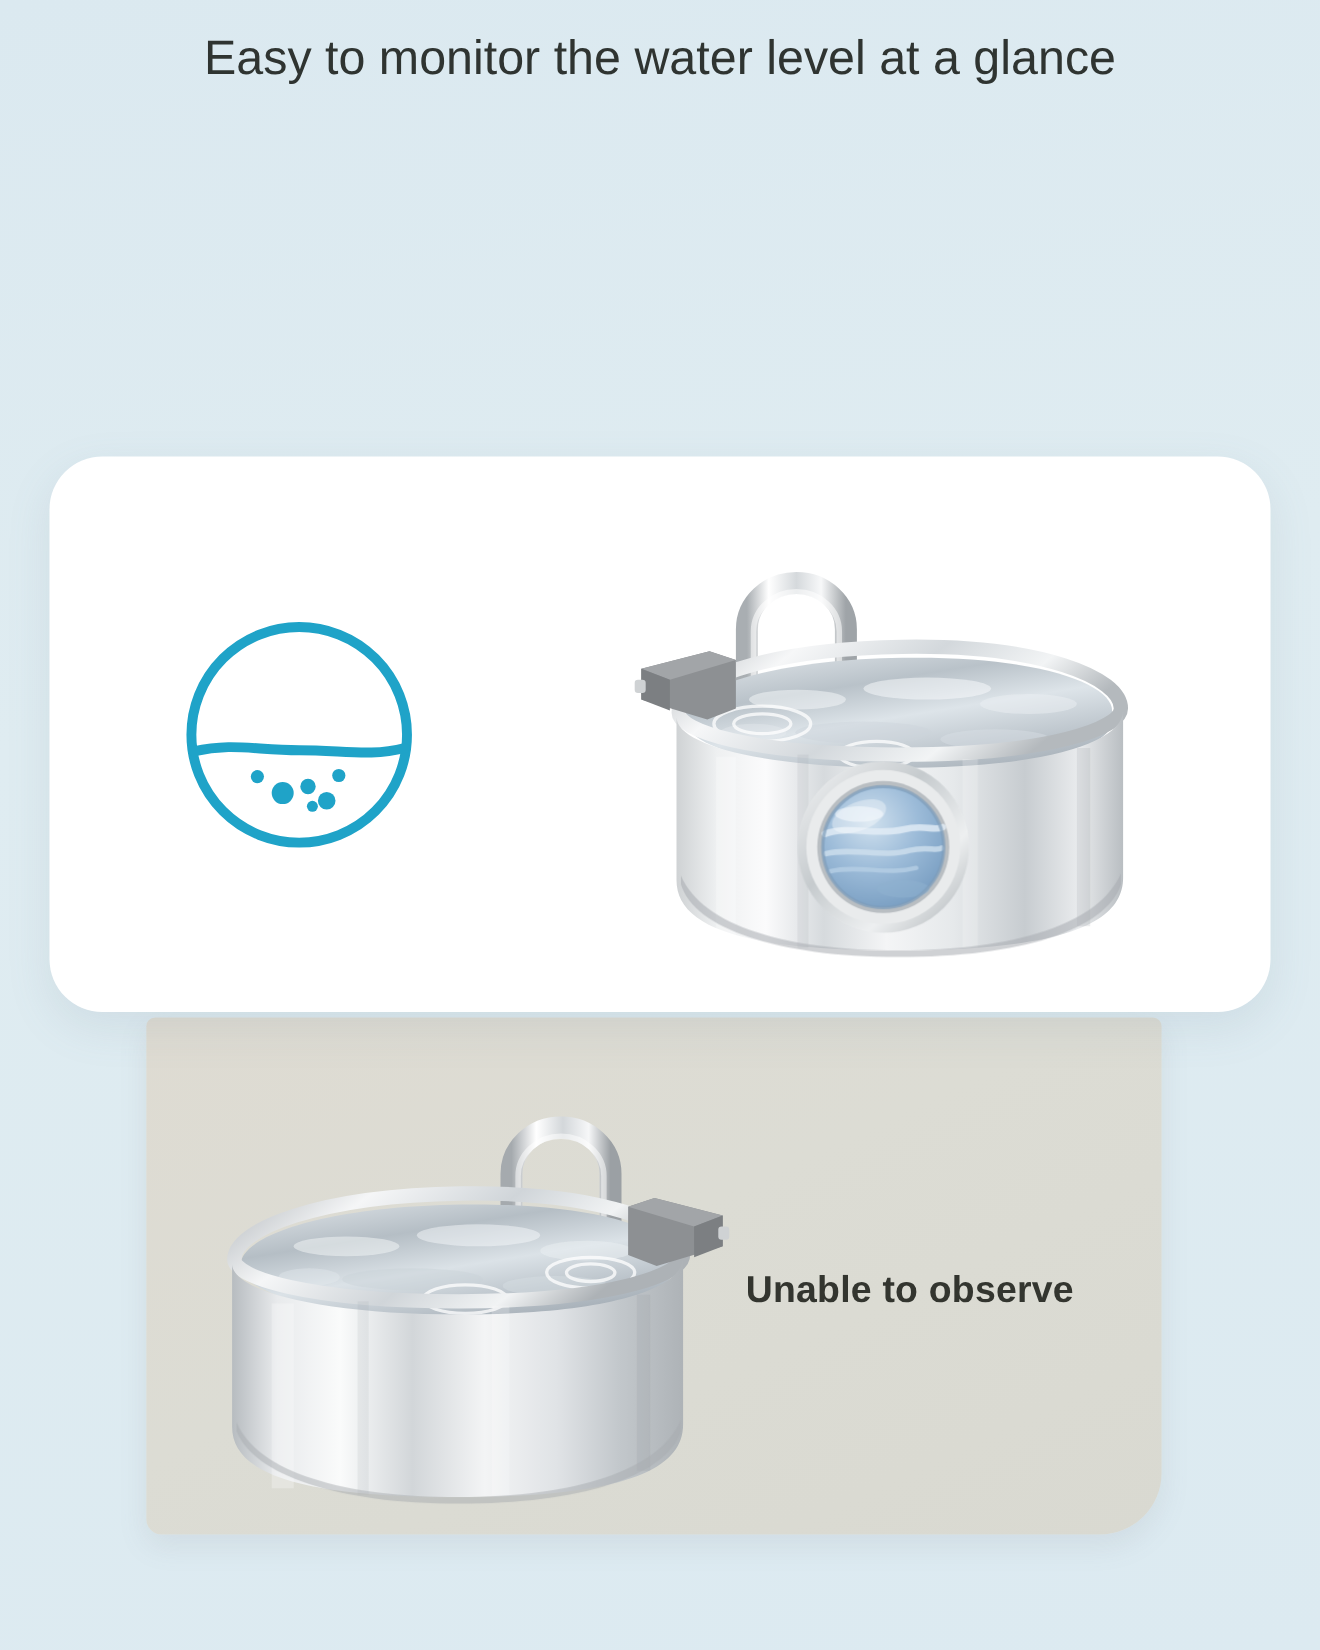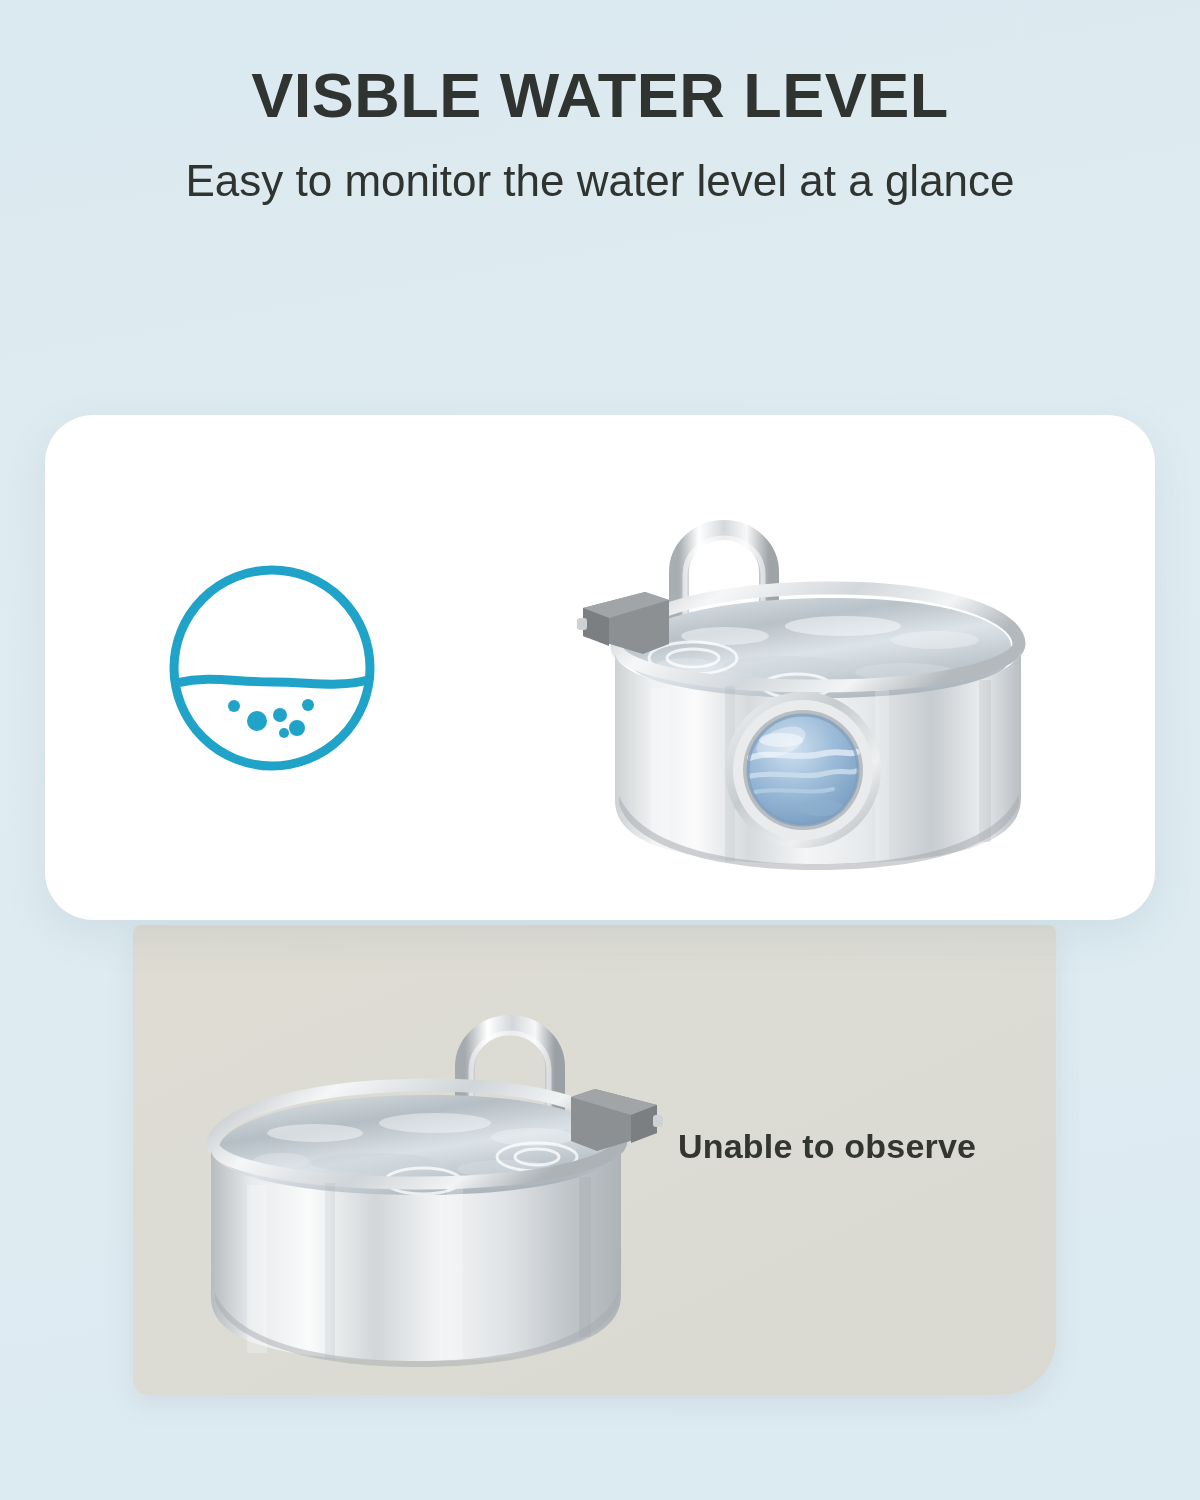--- a/index.html
+++ b/index.html
@@ -54,21 +54,21 @@
     top: 925px;
     width: 923px;
     height: 470px;
     background: linear-gradient(155deg, #dedbd2 0%, #dcdcd4 45%, #d9d9d1 100%);
     border-radius: 8px 8px 56px 14px;
     box-shadow: 0 10px 26px rgba(120,125,130,0.12);
   }
   .beige-caption {
     position: absolute;
     left: 678px;
-    top: 1125px;
+    top: 1152px;
     width: 350px;
     font-size: 34px;
     font-weight: bold;
     color: #33352f;
     line-height: 1.28;
     letter-spacing: 0.2px;
   }
 
   
   .panel-white {
@@ -95,21 +95,20 @@
   .fountain { position: absolute; }
   .fountain-pro { left: 575px; top: 440px; width: 490px; height: 455px; }
   .fountain-con { left: 185px; top: 945px; width: 480px; height: 440px; }
 </style>
 </head>
 <body>
 
 <div class="page">
 
   <div class="header">
-    <h1 class="title">VISBLE WATER LEVEL</h1>
     <p class="subtitle first">Easy to monitor the water level at a glance</p>
   </div>
 
   <div class="panel-beige"></div>
 
   <div class="panel-white"></div>
 
   <svg class="level-icon" viewBox="0 0 220 220">
     <circle cx="110" cy="110" r="98" fill="none" stroke="#1fa3c8" stroke-width="9"></circle>
     <path d="M 14 125 C 50 117, 70 124, 110 124 C 150 124, 175 130, 206 122" fill="none" stroke="#1fa3c8" stroke-width="9" stroke-linecap="round"></path>

